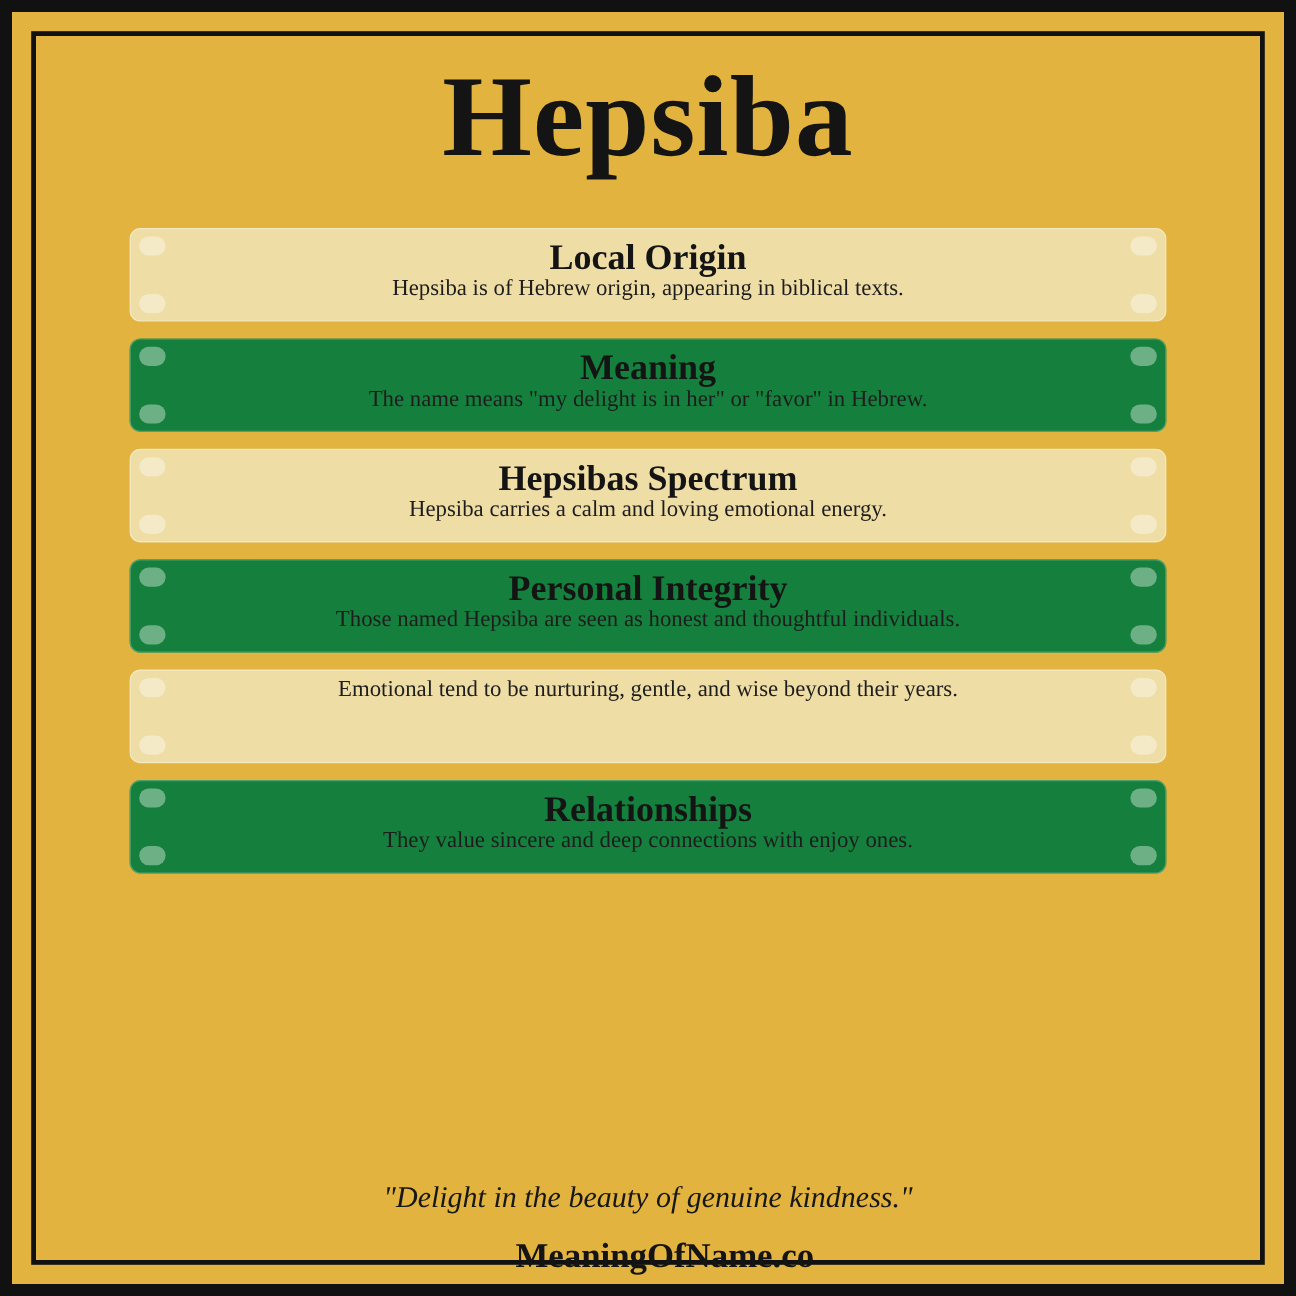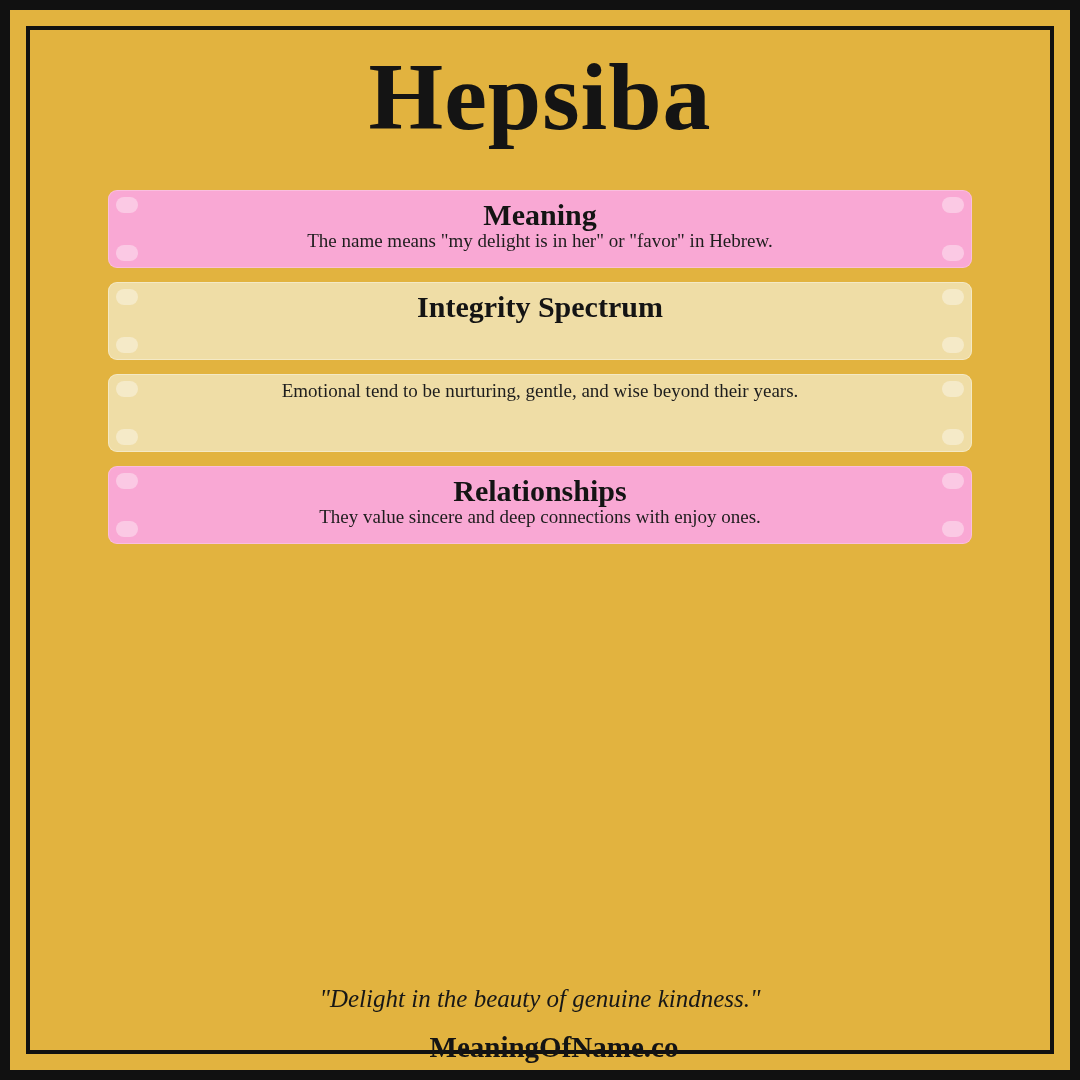--- a/index.html
+++ b/index.html
@@ -76,21 +76,21 @@
     box-sizing: border-box;
     padding: 6px 28px 0 28px;
     text-align: center;
     overflow: hidden;
   }
   .section.light {
     background: #efdda6;
     box-shadow: inset 0 0 0 1px rgba(255,255,255,0.35);
   }
   .section.mid {
-    background: #f9a8d4;
+    background: #15803d;
     box-shadow: inset 0 0 0 1px rgba(255,255,255,0.25);
   }
 
   
   .notch {
     position: absolute;
     width: 22px;
     height: 16px;
     border-radius: 8px;
     background: rgba(255,255,255,0.38);
@@ -144,38 +144,55 @@
 <div id="card">
   <div class="frame-outer"></div>
   <div class="frame-inner"></div>
 
   <div class="content">
 
     <div class="title">Hepsiba</div>
 
     <div class="sections">
 
+      <div class="section light">
+        <span class="notch tl"></span>
+        <span class="notch tr"></span>
+        <span class="notch bl"></span>
+        <span class="notch br"></span>
+        <div class="section-title">Local Origin</div>
+        <div class="section-desc">Hepsiba is of Hebrew origin, appearing in biblical texts.</div>
+      </div>
 
       <div class="section mid">
         <span class="notch tl"></span>
         <span class="notch tr"></span>
         <span class="notch bl"></span>
         <span class="notch br"></span>
         <div class="section-title">Meaning</div>
         <div class="section-desc">The name means "my delight is in her" or "favor" in Hebrew.</div>
       </div>
 
       <div class="section light">
         <span class="notch tl"></span>
         <span class="notch tr"></span>
         <span class="notch bl"></span>
         <span class="notch br"></span>
-        <div class="section-title">Integrity Spectrum</div>
-      </div>
-
+        <div class="section-title">Hepsibas Spectrum</div>
+        <div class="section-desc">Hepsiba carries a calm and loving emotional energy.</div>
+      </div>
+
+      <div class="section mid">
+        <span class="notch tl"></span>
+        <span class="notch tr"></span>
+        <span class="notch bl"></span>
+        <span class="notch br"></span>
+        <div class="section-title">Personal Integrity</div>
+        <div class="section-desc">Those named Hepsiba are seen as honest and thoughtful individuals.</div>
+      </div>
 
       <div class="section light">
         <span class="notch tl"></span>
         <span class="notch tr"></span>
         <span class="notch bl"></span>
         <span class="notch br"></span>
         <div class="section-desc">Emotional tend to be nurturing, gentle, and wise beyond their years.</div>
       </div>
 
       <div class="section mid">

